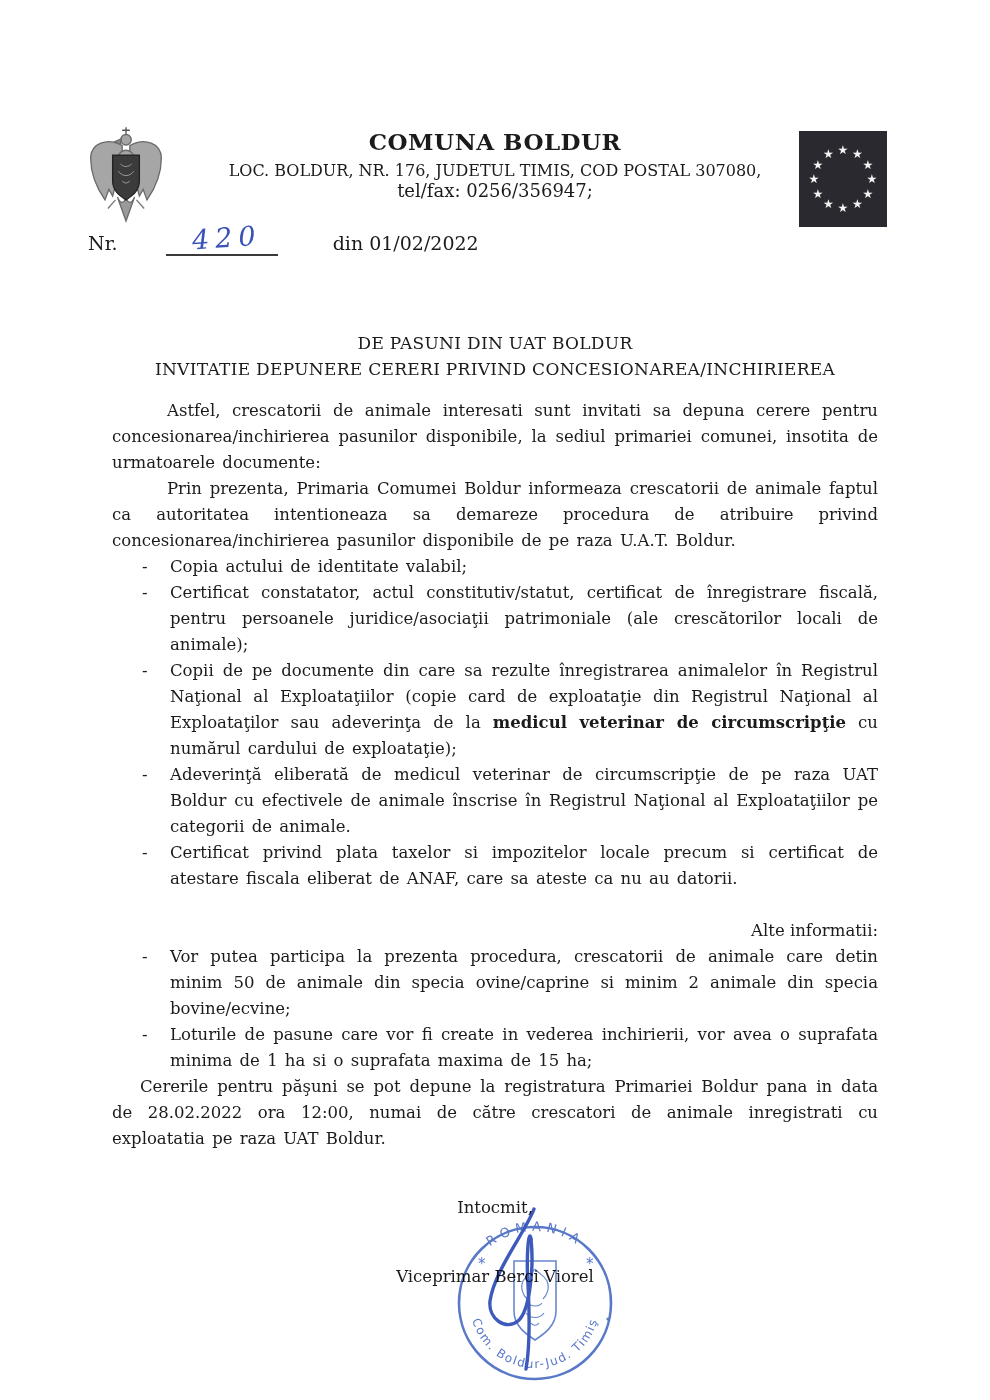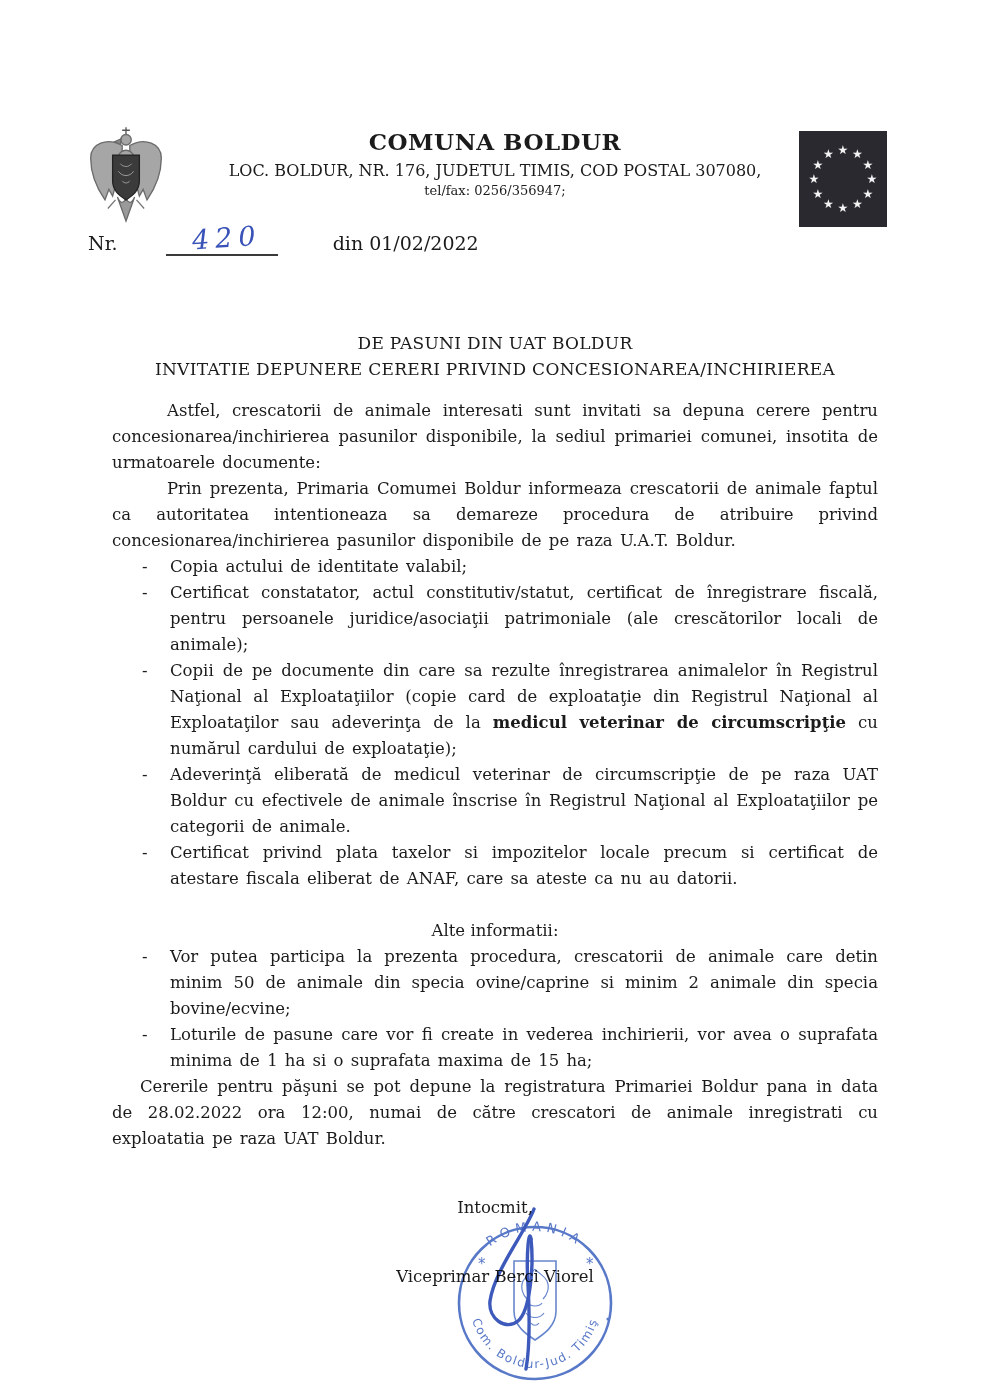--- a/index.html
+++ b/index.html
@@ -9,21 +9,21 @@
     margin:0 auto;
     background:#ffffff;
     font-family:"DejaVu Serif","Liberation Serif",serif;
     color:#1b1b1b;
     overflow:hidden;
   }
   
   .letterhead{position:absolute;left:0;top:128px;width:100%;text-align:center;}
   .org-name{font-size:23px;font-weight:bold;letter-spacing:.5px;line-height:28px;}
   .addr{font-size:16px;line-height:21px;margin-top:4px;}
-  .telfax{font-size:13px;line-height:20px;}
+  .telfax{font-size:18px;line-height:20px;}
   .coa{position:absolute;left:84px;top:126px;}
   .euflag{position:absolute;left:799px;top:131px;}
   
   .refline{position:absolute;left:88px;top:224px;display:flex;align-items:flex-end;font-size:19px;gap:40px;}
   .nr-label{padding-bottom:2px;}
   .nr-slot{position:relative;width:112px;margin-left:8px;border-bottom:2px solid #3a3a3a;height:30px;}
   .nr-hand{
     position:absolute;left:26px;bottom:1px;
     font-family:"DejaVu Serif",serif;font-style:italic;
     font-size:27px;color:#3952b8;letter-spacing:6px;
@@ -33,21 +33,21 @@
   
   .content{position:absolute;left:112px;top:330px;width:766px;font-size:16.5px;line-height:26px;}
   .doc-title{text-align:center;font-size:17px;line-height:26px;letter-spacing:.3px;margin-bottom:16px;}
   .para{margin:0;text-align:justify;text-indent:55px;word-spacing:2px;}
   .para.closing{text-indent:28px;}
   .list{margin:0 0 0 30px;}
   .li{display:flex;}
   .dash{flex:0 0 28px;}
   .li-text{flex:1;text-align:justify;word-spacing:2px;}
   .li-text b{font-weight:bold;}
-  .section-head{margin:26px 0 0 0;text-align:center;}
+  .section-head{margin:26px 0 0 0;text-align:right;}
   
   .sig-wrap{position:relative;margin-top:28px;height:240px;}
   .sig-line{text-align:center;line-height:26px;width:766px;margin-top:43px;}
   .stamp-svg{position:absolute;left:318px;top:12px;mix-blend-mode:multiply;opacity:.92;}
 </style>
 </head>
 <body>
 
 <div class="page">
 

